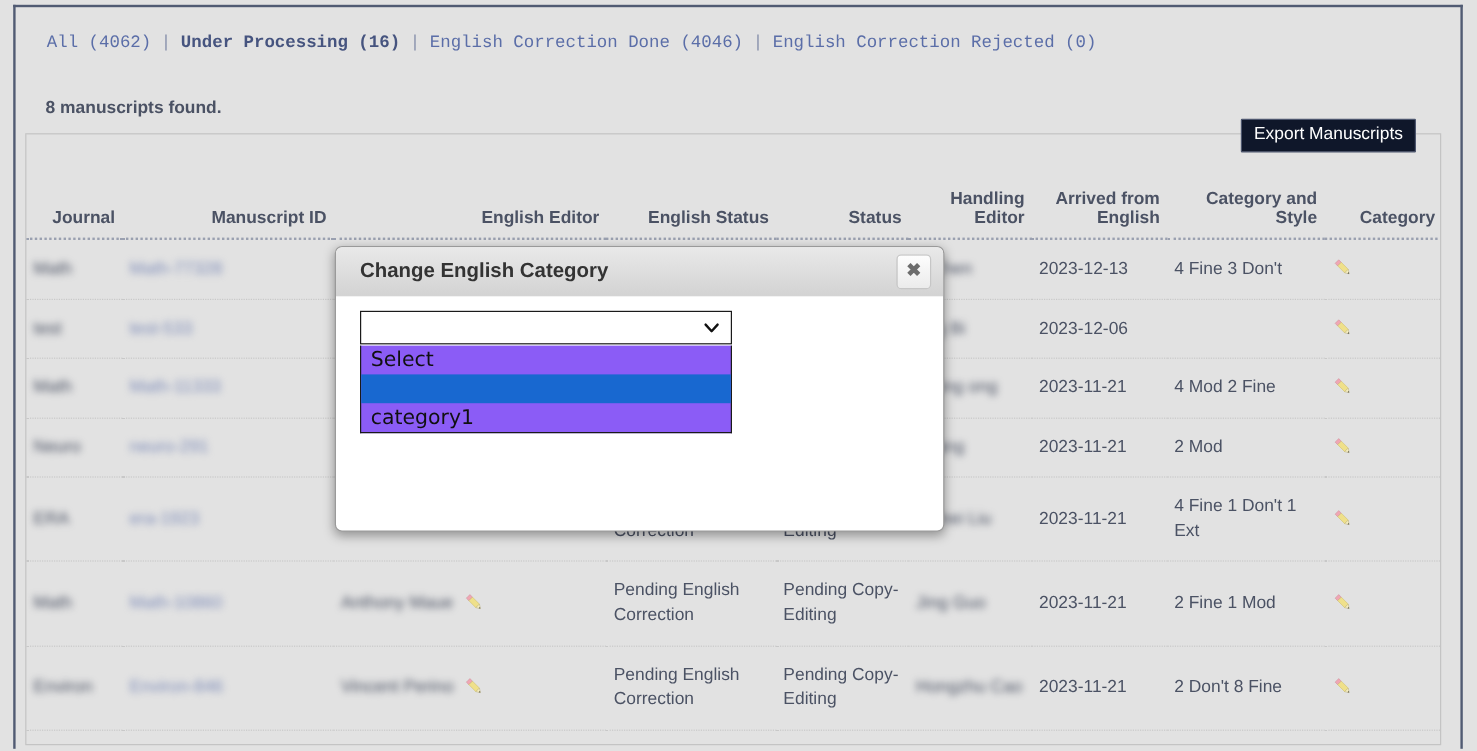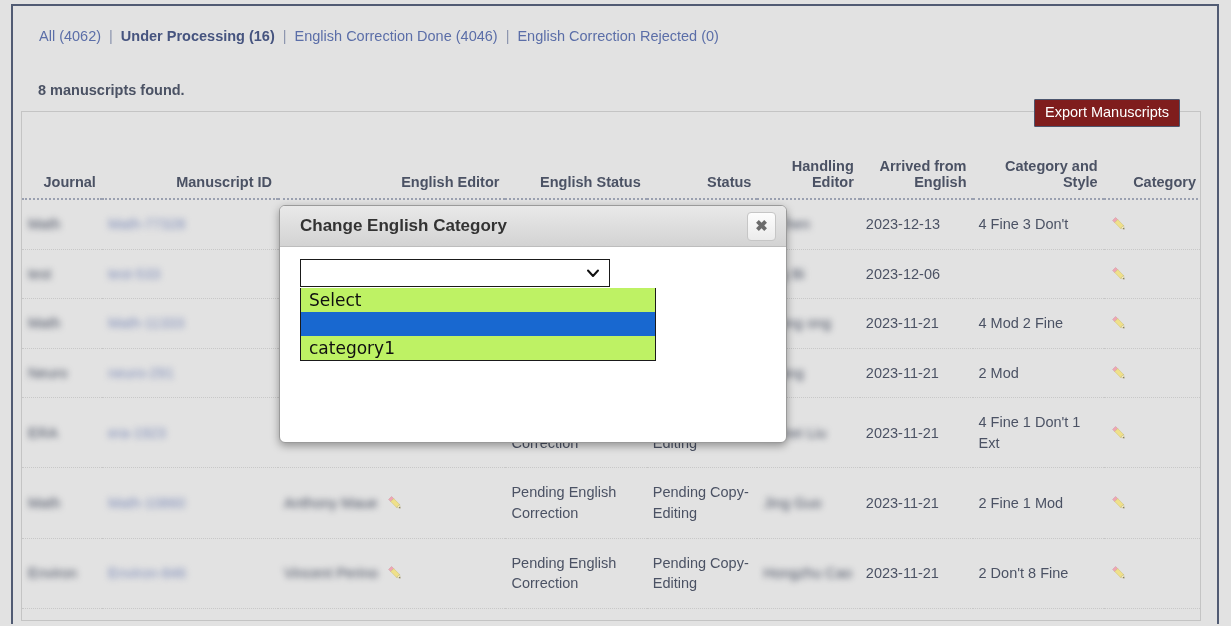--- a/index.html
+++ b/index.html
@@ -32,20 +32,21 @@
   }
 
   
   #filter-bar {
     position: absolute;
     left: 26px;
     top: 22px;
     font-size: 14.5px;
     color: #5a6a9a;
     white-space: nowrap;
+    font-family: Liberation Mono, monospace;
   }
   .filter-link {
     color: #5b6ea8;
     cursor: pointer;
     text-decoration: none;
   }
   .filter-link.active {
     color: #46547f;
     font-weight: bold;
   }
@@ -63,21 +64,21 @@
     font-weight: bold;
     color: #4b5264;
   }
 
   
   #export-button {
     position: absolute;
     left: 1021px;
     top: 93px;
     padding: 5px 10px 6px 10px;
-    background: #7f1d1d;
+    background: #0f172a;
     color: #ffffff;
     font-size: 14.5px;
     line-height: 1;
     border: 1px solid #4d566e;
     border-radius: 1px;
     cursor: pointer;
     z-index: 20;
     white-space: nowrap;
   }
 
@@ -223,22 +224,22 @@
     right: 9px;
     top: 6px;
     width: 14px;
     height: 14px;
   }
   
   #category-options {
     position: absolute;
     left: 20px;
     top: 41px;
-    width: 356px;
-    background: #bef264;
+    width: 310px;
+    background: #8b5cf6;
     border: 1px solid #1a1a1a;
     border-top: none;
     box-sizing: border-box;
     z-index: 70;
     font-size: 17px;
     font-family: "DejaVu Sans", sans-serif;
   }
   #category-options .opt {
     height: 24px;
     line-height: 24px;

